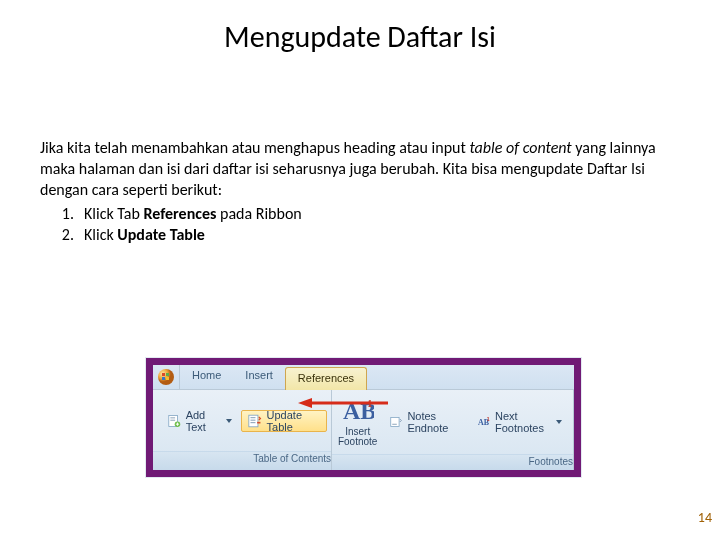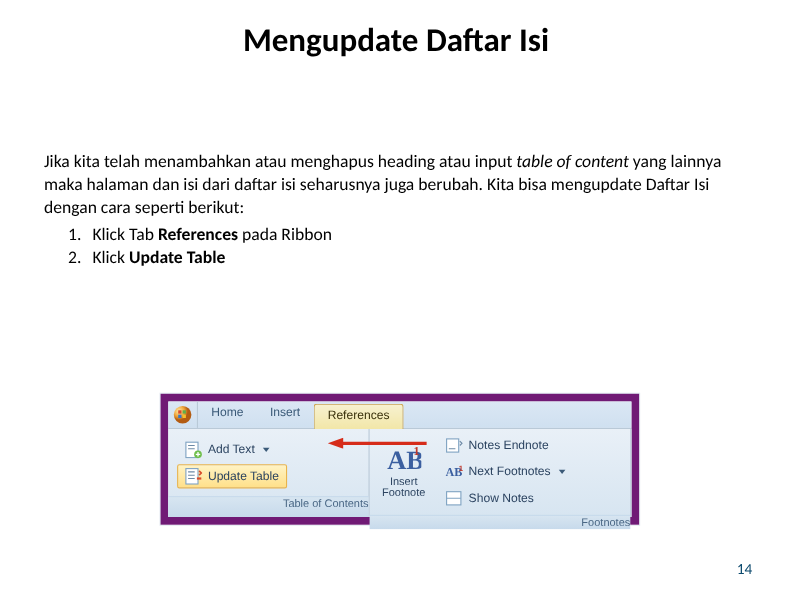--- a/index.html
+++ b/index.html
@@ -1,40 +1,40 @@
 <!DOCTYPE html>
 <html><head>
 <meta charset="utf-8">
 <style>
 html,body{margin:0;padding:0;width:720px;height:540px;background:#fff;font-family:Calibri,Arial,sans-serif;color:#000}
 .slide{position:relative;width:720px;height:540px}
-.title{position:absolute;top:18px;left:0;width:720px;text-align:center;font-size:30px;font-weight:700}
+.title{position:absolute;top:18px;left:0;width:720px;text-align:center;font-size:30px;font-weight:400}
 .body{position:absolute;top:138px;left:40px;width:640px;font-size:16px;line-height:1.3}
 .body .italic{font-style:italic}
 .body .bold{font-weight:700}
 .list{margin-top:4px}
 .list-row{display:flex}
 .list-num{width:34px;text-align:right;padding-right:10px}
-.pagenum{position:absolute;right:36px;bottom:14px;font-size:14px;color:#0c4a6e}
+.pagenum{position:absolute;right:8px;bottom:14px;font-size:14px;color:#a16207}
 
 
 .ribbon{position:absolute;left:146px;top:358px;width:421px;border:7px solid #701a75;font-family:'Segoe UI',Tahoma,Arial,sans-serif;font-size:11px;box-shadow:0 0 0 1px #e3eaf1}
 .tabs{display:flex;height:24px;background:linear-gradient(#dbe7f4,#cfe0f0);border-bottom:1px solid #b9c9d7}
 .orb{width:26px;height:24px;display:flex;align-items:center;justify-content:center;border-right:1px solid #b9c9d7}
 .orb-svg{width:18px;height:18px}
 .tab{padding:4px 12px 0 12px;color:#3b5a78;border-right:0}
 .tab.active{background:linear-gradient(#f7f2d0,#f2e6a8);border:1px solid #cfa64f;border-bottom:none;color:#3a320c;border-radius:3px 3px 0 0;margin-top:2px;height:18px}
 .groups{display:flex;height:80px;background:linear-gradient(#e9f0f7,#d7e5f1)}
 .group{border-right:1px solid #b9c9d7;display:flex;flex-direction:column}
 .group-body{flex:1;display:flex;align-items:center;padding:4px}
 .group-title{height:17px;text-align:right;font-size:10px;color:#4a6785;background:linear-gradient(#d7e5f1,#c7daeb);border-top:1px solid #c7daeb;padding-top:1px}
 .bigbtn{display:flex;flex-direction:column;align-items:center;justify-content:center;width:54px;height:56px;font-size:10px;color:#2c4461;line-height:1}
 .bigbtn .lbl{margin-top:2px;text-align:center}
 .drop-triangle{display:inline-block;width:0;height:0;border-left:3px solid transparent;border-right:3px solid transparent;border-top:4px solid #3b5a78;margin-left:2px;vertical-align:middle}
-.stack{display:flex;flex-direction:column;gap:2px;margin-left:4px}
+.stack{display:flex;flex-direction:row;gap:2px;margin-left:4px}
 .smallbtn{display:flex;align-items:center;height:20px;padding:0 6px;font-size:11px;color:#2c4461;border:1px solid transparent;border-radius:2px;gap:5px}
 .smallbtn.hl{background:linear-gradient(#fff3c4,#ffe08a);border:1px solid #e9b44c}
 .arrow{position:absolute;left:298px;top:398px;width:90px;height:10px;pointer-events:none}
 
 
 svg{display:block}
 </style>
 </head>
 <body>
 <div class="slide">
@@ -128,27 +128,20 @@
             <span>Notes Endnote</span>
           </div>
           <div class="smallbtn">
             <svg width="16" height="16" viewBox="0 0 16 16">
                   <text x="0" y="12" font-family="Times New Roman,serif" font-size="11" fill="#3b5fa0" font-weight="bold">AB</text>
                   <text x="12" y="7" font-size="7" fill="#c0392b" font-weight="bold">1</text>
                 </svg>
             <span>Next Footnotes</span>
                 <span class="drop-triangle"></span>
           </div>
-          <div class="smallbtn">
-            <svg width="16" height="16" viewBox="0 0 16 16">
-                  <rect x="1" y="2" width="13" height="12" fill="#fff" stroke="#7fa3c2"></rect>
-                  <line x1="1" y1="8" x2="14" y2="8" stroke="#7fa3c2"></line>
-                </svg>
-            <span>Show Notes</span>
-          </div>
         </div>
       </div>
       <div class="group-title">Footnotes</div>
     </div>
   </div>
 </div>
 
 <svg class="arrow" viewBox="0 0 90 10">
   <line x1="12" y1="5" x2="90" y2="5" stroke="#d62c1a" stroke-width="3"></line>
   <polygon points="0,5 14,0 14,10" fill="#d62c1a"></polygon>

